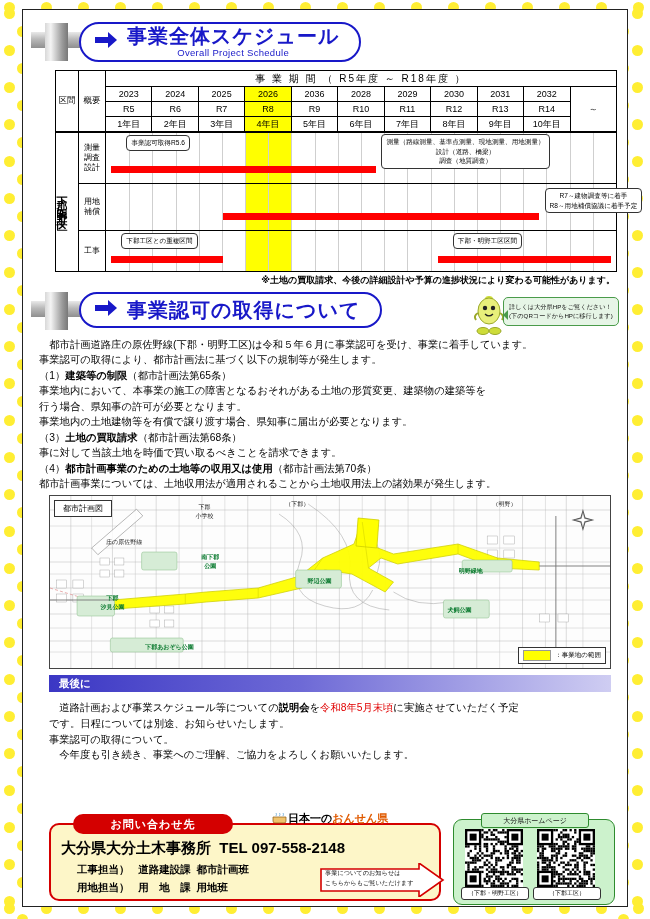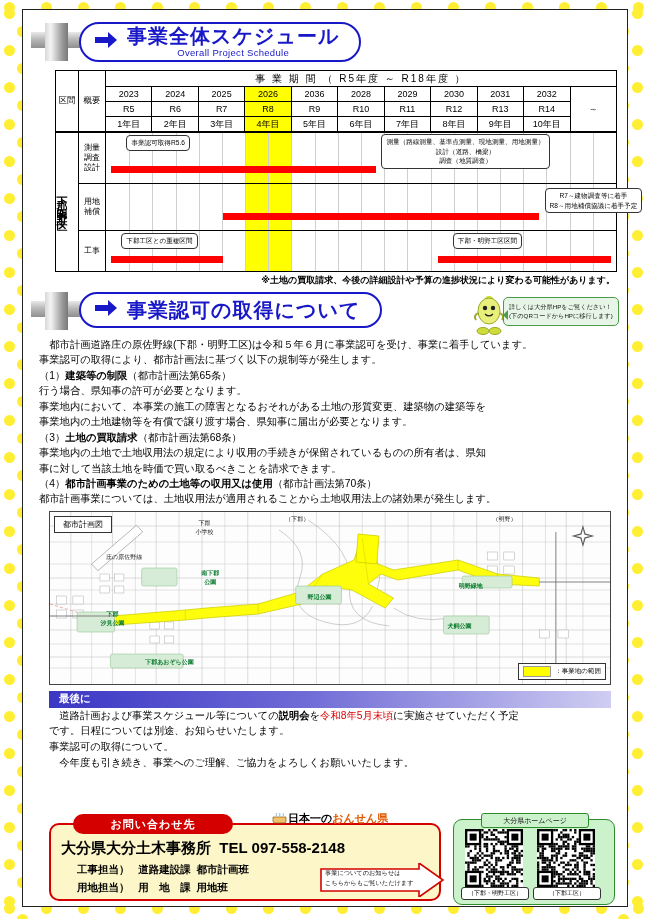--- a/index.html
+++ b/index.html
@@ -88,21 +88,21 @@
   .map-lbl{position:absolute;font-size:6px;color:#1a1a1a;z-index:4;white-space:nowrap;}
   .map-green{color:#0a7a2f;font-weight:700;}
   .legend{position:absolute;right:4px;bottom:4px;background:#fff;border:1px solid #333;
      font-size:6.5px;padding:2px 4px;display:flex;align-items:center;gap:4px;z-index:5;}
   .legend i{display:block;width:26px;height:9px;background:#ffff00;border:1px solid #999;}
   
   .lastbar{margin:6px 16px 0 26px;height:17px;
     background:linear-gradient(90deg,#3b37c4 0%,#6e6ad6 45%,#cfcdf2 100%);
     color:#fff;font-size:10.5px;font-weight:700;display:flex;align-items:center;
     padding-left:10px;box-sizing:border-box;}
-  .lasttxt{font-size:10.3px;line-height:1.52;margin:0 16px 0 26px;color:#000;}
+  .lasttxt{font-size:10.3px;line-height:1.52;margin:8px 16px 0 26px;color:#000;}
   .red{color:#e00000;}
   .bold{font-weight:700;}
   
   .contact-area{position:absolute;left:26px;top:805px;width:566px;height:92px;}
   .cbox{position:absolute;left:0;top:8px;width:392px;height:78px;
     background:#fdf6c8;border:2px solid #d40000;border-radius:10px;box-sizing:border-box;}
   .ctag{position:absolute;left:24px;top:-1px;width:160px;height:20px;
     background:#d40000;border-radius:10px;color:#fff;font-size:11px;font-weight:700;
     display:flex;align-items:center;justify-content:center;letter-spacing:1px;}
   .corg{position:absolute;left:12px;top:24px;font-size:15px;font-weight:700;color:#000;
@@ -518,25 +518,24 @@
     <div class="bubble">
       <div>詳しくは大分県HPをご覧ください！</div>
       <div>(下のQRコードからHPに移行します)</div>
     </div>
   </div>
 
   <div class="btxt" id="approval-body">
       <p class="indent">都市計画道路庄の原佐野線(下郡・明野工区)は令和５年６月に事業認可を受け、事業に着手しています。</p>
       <p>事業認可の取得により、都市計画法に基づく以下の規制等が発生します。</p>
       <p class="itemhead"><span>（1）</span><b>建築等の制限</b><span>（都市計画法第65条）</span></p>
+      <p class="sub">事業地内において、本事業の施工の障害となるおそれがある土地の形質変更、建築物の建築等を</p>
       <p class="sub">行う場合、県知事の許可が必要となります。</p>
-      <p class="sub">事業地内において、本事業の施工の障害となるおそれがある土地の形質変更、建築物の建築等を</p>
       <p class="sub">事業地内の土地建物等を有償で譲り渡す場合、県知事に届出が必要となります。</p>
       <p class="itemhead"><span>（3）</span><b>土地の買取請求</b><span>（都市計画法第68条）</span></p>
-      <p class="sub">事業地内の土地で土地収用法の規定により収用の手続きが保留されているものの所有者は、県知</p>
       <p class="sub">事に対して当該土地を時価で買い取るべきことを請求できます。</p>
       <p class="itemhead"><span>（4）</span><b>都市計画事業のための土地等の収用又は使用</b><span>（都市計画法第70条）</span></p>
       <p class="sub">都市計画事業については、土地収用法が適用されることから土地収用法上の諸効果が発生します。</p>
     </div>
 
   <div class="mapbox">
     <svg width="100%" height="100%" viewBox="0 0 538 172" preserveAspectRatio="none" style="position:absolute;inset:0;">
       <rect width="538" height="172" fill="#fdfdfd"></rect>
       <g stroke="#c9c9c9" stroke-width="0.5" fill="none">
         <path d="M0 30 H538 M0 52 H538 M0 78 H538 M0 104 H538 M0 132 H538 M0 156 H538"></path>

